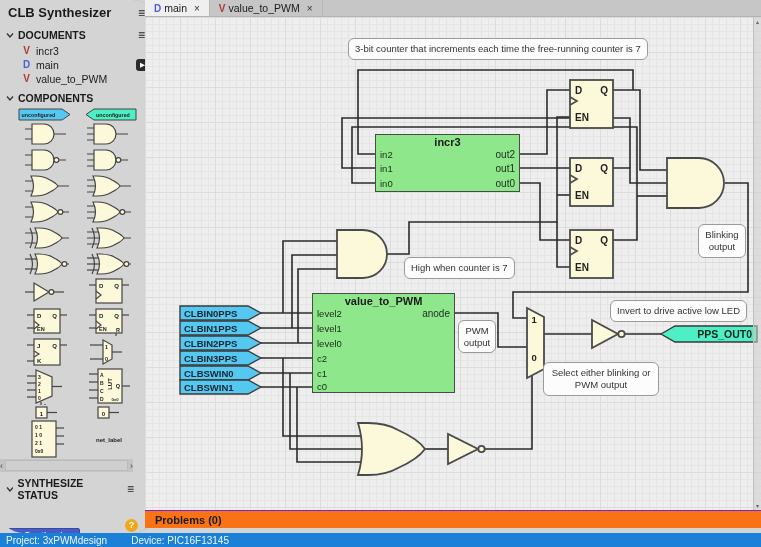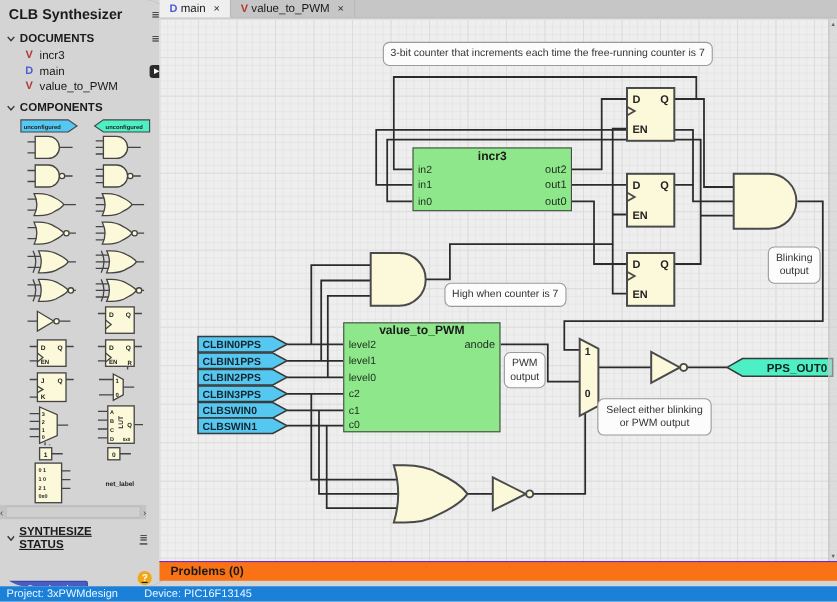--- a/index.html
+++ b/index.html
@@ -16,21 +16,21 @@
   .doc{display:flex;align-items:center;gap:5px;padding:1px 6px 1px 22px;font-size:10.5px;line-height:12px;}
   .doc-ic{font-weight:bold;font-size:10px;width:9px;text-align:center;}
   .doc-ic.verilog{color:var(--verilog_icon,#b03a2e);}
   .doc-ic.design{color:var(--design_icon,#4a5fd0);}
   .run-btn{margin-left:auto;width:13px;height:12px;background:#2b2b2b;color:#fff;border-radius:3px;font-size:6.5px;display:flex;align-items:center;justify-content:center;cursor:pointer;}
   .palette{height:354px;overflow:hidden;display:grid;grid-template-columns:58px 58px;justify-content:center;column-gap:4px;row-gap:0;align-items:center;justify-items:center;margin-top:2px;}
   .pcell{display:flex;align-items:center;justify-content:center;}
   .sb-hscroll{position:absolute;left:0;bottom:61px;width:133px;height:13px;background:#c4c4c4;display:flex;align-items:center;font-size:9px;color:#444;}
   .sb-hscroll .tr{flex:1;height:9px;margin:0 2px;background:#cfcfcf;border:1px solid #bbb;}
   .sb-vscroll{position:absolute;right:0;top:0;width:9px;height:470px;background:#c9c9c9;display:flex;flex-direction:column;justify-content:space-between;align-items:center;font-size:6px;color:#555;padding:2px 0;box-sizing:border-box;}
-  .sb-synth{position:absolute;left:0;bottom:0;width:144px;height:58px;text-decoration:underline;}
+  .sb-synth{position:absolute;left:0;bottom:0;width:144px;height:58px;}
   .synth-row{display:flex;align-items:center;gap:6px;padding:1px 6px;}
   .synth-btn{background:var(--synthesize_button,#4a5bc4);color:#fff;font-size:10px;border:1px solid #3a49a8;border-radius:2px;padding:2px 6px 3px 4px;display:flex;align-items:center;gap:4px;cursor:pointer;margin-top:24px;}
   .help-c{margin-left:auto;width:13px;height:13px;border-radius:50%;background:var(--help_orange,#f2a71b);color:#fff;font-size:9px;font-weight:bold;display:flex;align-items:center;justify-content:center;cursor:pointer;}
   .grad{margin:4px 6px 0 4px;height:17px;border:1px solid #979797;background:linear-gradient(90deg,#3fe403 0%,#44e206 30%,#b8e38a 52%,#dfd3a8 68%,#e8c4ba 85%,#e2b8b6 100%);}
 
   
   .tabbar{position:absolute;left:145px;top:0;width:616px;height:17px;background:#c6c6c6;border-bottom:1px solid #b2b2b2;display:flex;box-sizing:border-box;}
   .tab{display:flex;align-items:center;gap:3px;padding:0 9px;font-size:10.5px;cursor:pointer;border-right:1px solid #b8b8b8;}
   .tab.active{background:#f0efef;}
   .tab .tic{font-weight:bold;font-size:10px;}
@@ -514,21 +514,22 @@
       <span class="pl" style="top:59px">c2</span>
       <span class="pl" style="top:74px">c1</span>
       <span class="pl" style="top:87px">c0</span>
       <span class="pr" style="top:14px">anode</span>
     </div>
 
     <div class="ann nowrap" style="left:203px;top:21px;height:22px">3-bit counter that increments each time the free-running counter is 7</div>
     <div class="ann nowrap" style="left:259px;top:240px;height:22px">High when counter is 7</div>
     <div class="ann" style="left:553px;top:207px;width:48px;height:34px">Blinking output</div>
     <div class="ann" style="left:313px;top:303px;width:38px;height:33px">PWM output</div>
-    <div class="ann" style="left:398px;top:345px;width:104px;height:34px">Select either blinking or PWM output</div>
+    <div class="ann nowrap" style="left:465px;top:283px;height:22px">Invert to drive active low LED</div>
+    <div class="ann" style="left:398px;top:345px;width:116px;height:34px">Select either blinking or PWM output</div>
 
     <div class="cv-vscroll">
       <span>▴</span>
       <span>▾</span>
     </div>
   </div>
 
   <div class="problems">
     <span>Problems (0)</span>
   </div>

